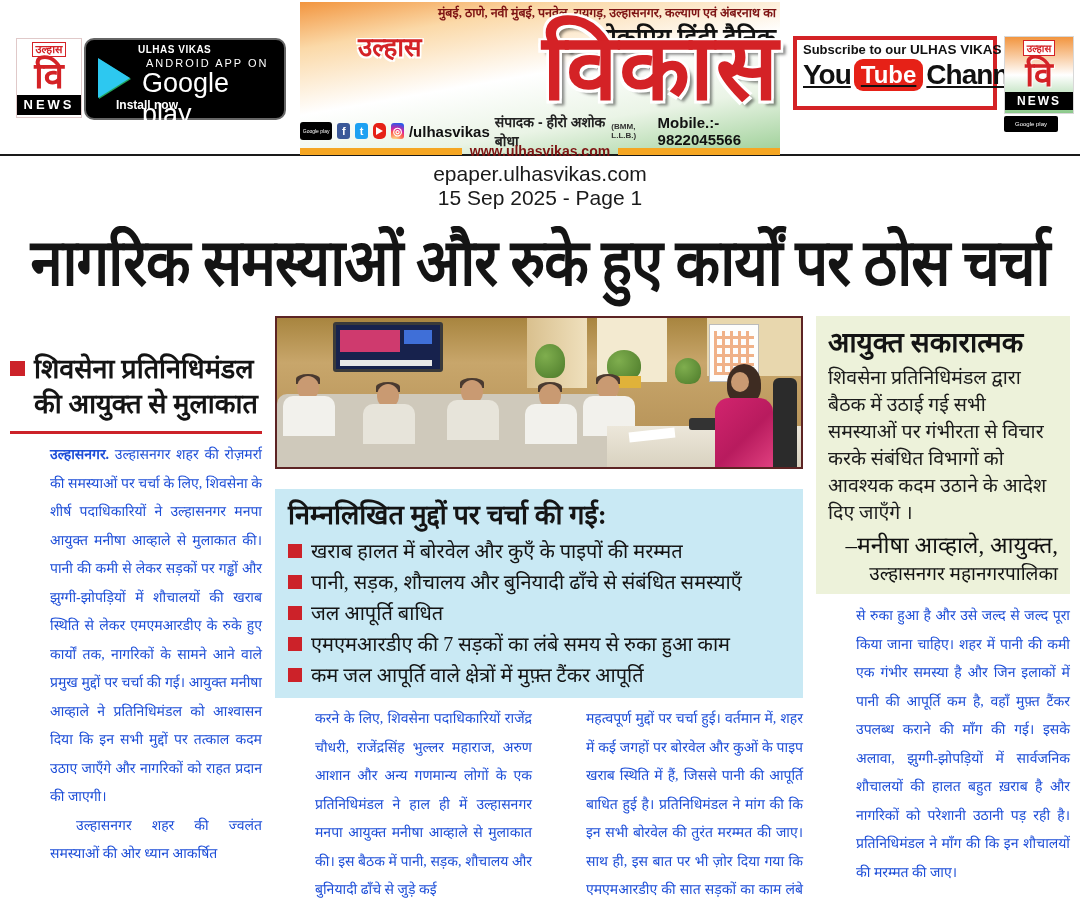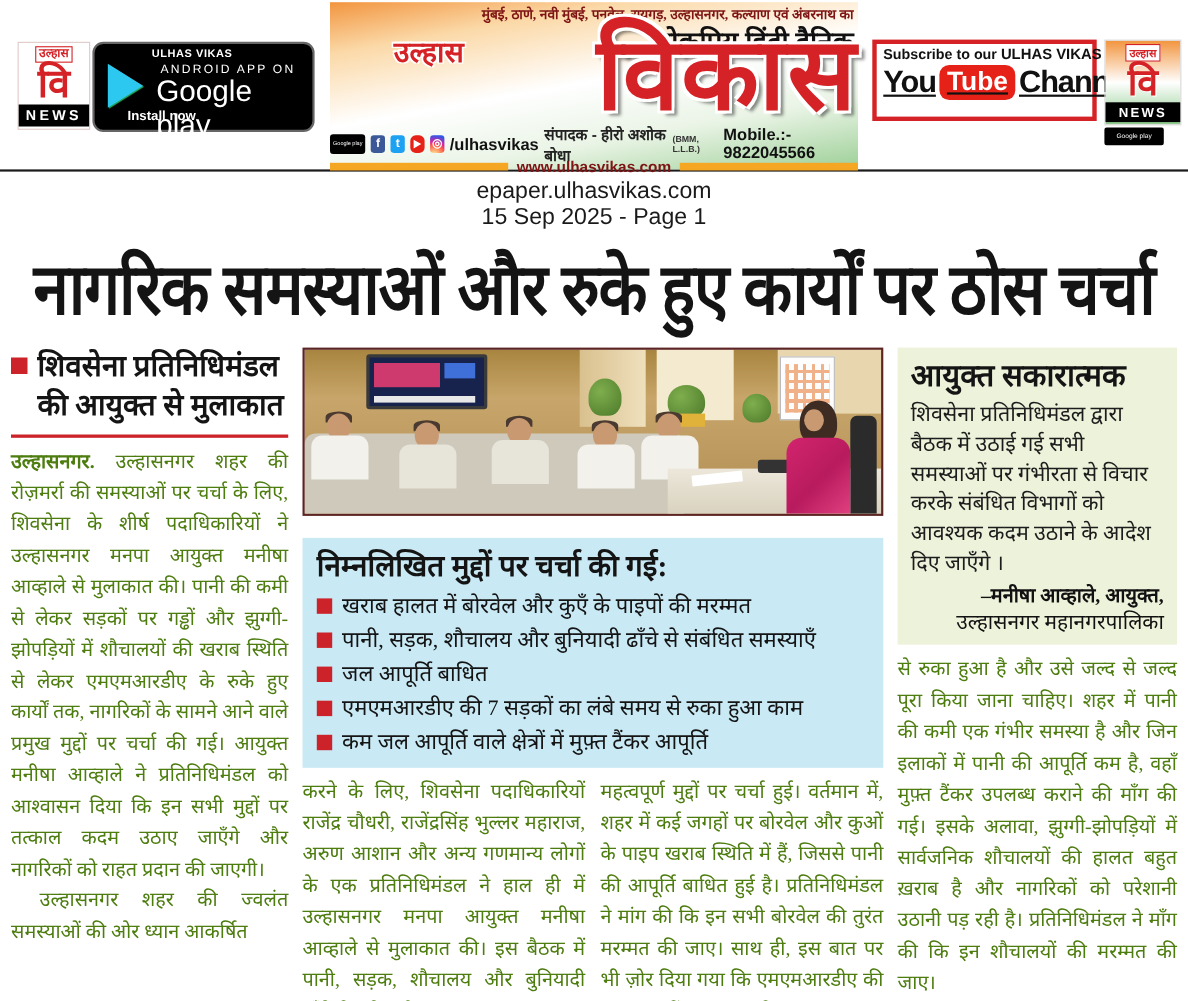--- a/index.html
+++ b/index.html
@@ -84,25 +84,25 @@
   
   .headline{position:absolute;top:216px;left:6px;width:1068px;text-align:center;font-weight:900;color:#141414;
             font-size:58px;line-height:86px;letter-spacing:-1px;transform:scale(1,1.12);transform-origin:center top;}
 
   
   .content{position:absolute;top:316px;left:10px;width:1060px;height:588px;display:flex;gap:13px;}
   .col-left{width:252px;flex:none;}
   .col-center{width:528px;flex:none;}
   .col-right{width:254px;flex:none;}
 
-  .kicker{display:flex;gap:9px;}
+  .kicker{display:flex;gap:9px;margin-top:36px;}
   .kicker .sq{width:15px;height:15px;background:#cc2229;flex:none;margin-top:9px;}
   .kicker .txt{font-size:27px;font-weight:bold;line-height:35px;color:#141414;}
   .kicker-rule{height:3px;background:#cc2229;margin:9px 0 7px;}
-  .bodytext{font-size:18px;line-height:28.5px;text-align:justify;color:#4d7c0f;}
+  .bodytext{font-size:14px;line-height:28.5px;text-align:justify;color:#1d4ed8;margin-left:40px;}
   .bodytext .dateline{font-weight:bold;}
   .indent{text-indent:26px;}
 
   
   .photo{position:relative;width:524px;height:149px;border:2px solid #5d2424;overflow:hidden;
          background:linear-gradient(180deg,#a8853f 0%,#c8a66b 30%,#b08c52 100%);}
   .ph{position:absolute;}
   .tv{left:56px;top:4px;width:104px;height:44px;background:#17224d;border:3px solid #3a3a3a;border-radius:3px;}
   .tv .band{position:absolute;left:4px;top:5px;width:60px;height:22px;background:#cf3a6e;}
   .tv .band2{position:absolute;left:68px;top:5px;width:28px;height:14px;background:#3f6fd8;}
@@ -141,21 +141,21 @@
   .issue{display:flex;gap:9px;margin-top:5px;}
   .issue .sq{width:14px;height:14px;background:#cc2229;flex:none;margin-top:6px;}
   .issue .txt{font-size:20px;line-height:26px;color:#141414;}
   .center-cols{margin-top:7px;display:flex;gap:14px;}
   .center-cols .cc{width:257px;}
 
   
   .quote-box{background:#edf2da;padding:10px 12px 8px;box-sizing:border-box;width:254px;}
   .quote-title{font-size:28px;font-weight:bold;line-height:34px;color:#141414;}
   .quote-body{font-size:19.5px;line-height:27px;color:#1c1c1c;margin-top:4px;}
-  .quote-attr{font-size:18px;font-weight:bold;text-align:right;margin-top:2px;}
+  .quote-attr{font-size:23px;font-weight:normal;text-align:right;margin-top:2px;}
   .quote-attr2{font-size:19px;text-align:right;}
   .col-right .bodytext{margin-top:8px;}
 </style>
 </head>
 <body>
 
 <div class="page">
 
   <div class="masthead">
     <div class="head-rule"></div>

